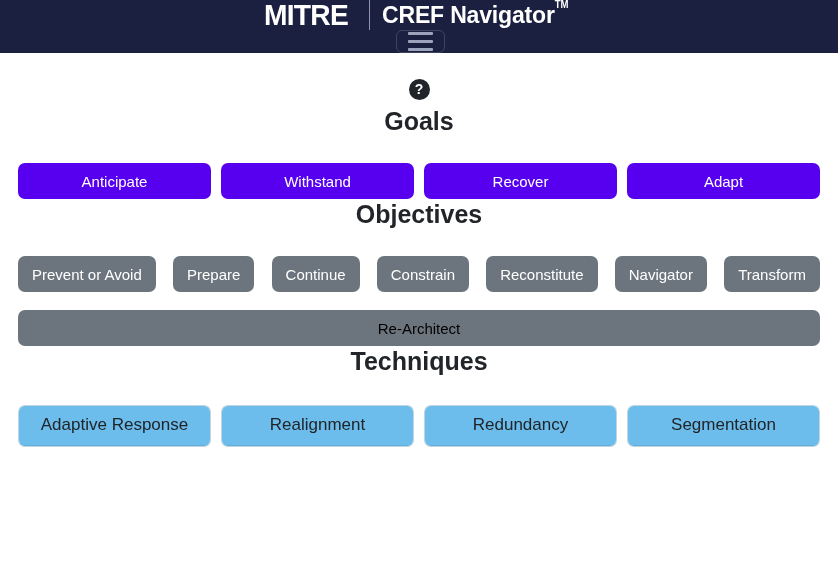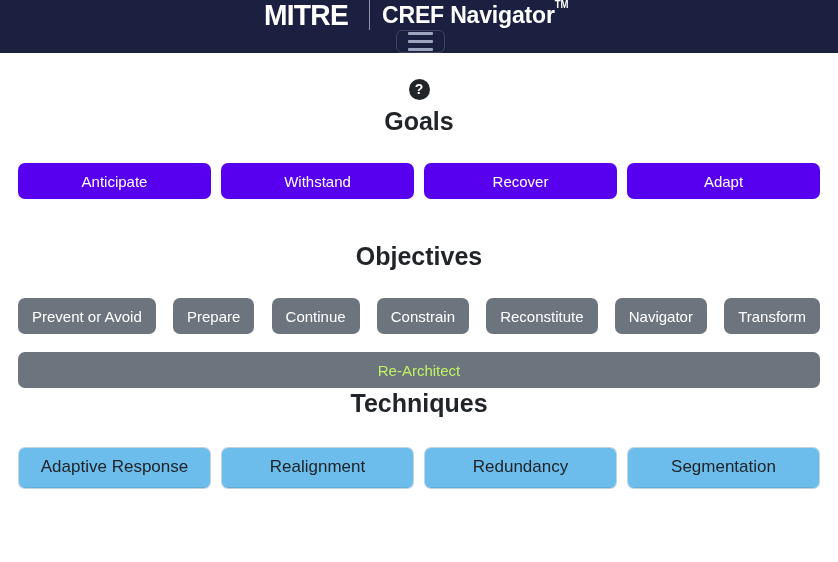--- a/index.html
+++ b/index.html
@@ -153,21 +153,21 @@
     font-family: "Liberation Sans", sans-serif;
     line-height: 1;
     cursor: pointer;
     display: flex;
     align-items: center;
     justify-content: center;
     padding: 0 8px;
   }
 
   
-  .objectives-heading { margin-top: 42px; }
+  .objectives-heading { }
   .objectives-row {
     display: flex;
     gap: 12px;
     margin-top: 27px;
     justify-content: space-between;
   }
   .btn-objective {
     background: #6c757d;
     color: #ffffff;
     border: none;
@@ -183,21 +183,21 @@
     padding: 0 14px;
     white-space: nowrap;
   }
   .objectives-row-wide {
     display: flex;
     margin-top: 18px;
   }
   .btn-objective-wide {
     flex: 1 1 100%;
     background: #6c757d;
-    color: #bef264;
+    color: #000000;
     border: none;
     border-radius: 7px;
     height: 36px;
     font-size: 15px;
     font-family: "Liberation Sans", sans-serif;
     line-height: 1;
     cursor: pointer;
     display: flex;
     align-items: center;
     justify-content: center;

